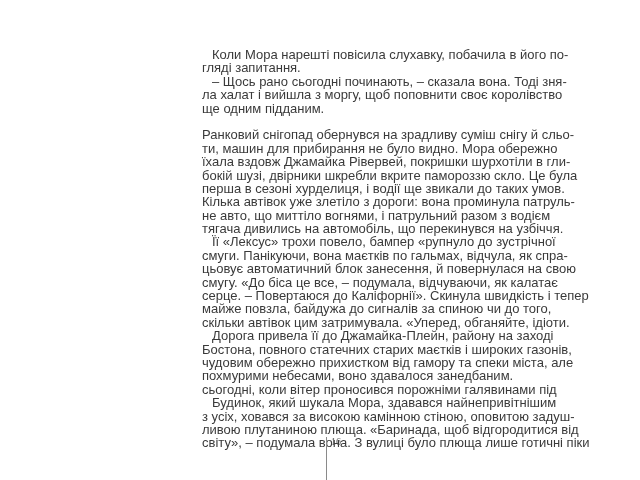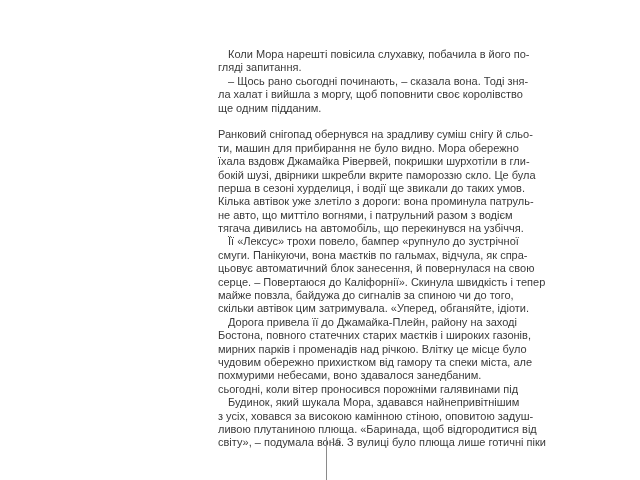--- a/index.html
+++ b/index.html
@@ -1,17 +1,17 @@
 <!DOCTYPE html>
 <html><head>
 <meta charset="utf-8">
 <style>
   html, body { margin:0; padding:0; }
   body { width:640px; height:480px; background:#ffffff; position:relative; overflow:hidden; }
-  .page { position:absolute; left:218px; top:48px; width:238px; font-family:"Liberation Sans", sans-serif; font-size:11px; line-height:13.4px; color:#3a3a3a; }
+  .page { position:absolute; left:202px; top:48px; width:238px; font-family:"Liberation Sans", sans-serif; font-size:13px; line-height:13.4px; color:#3a3a3a; }
   .line { display:block; white-space:nowrap; text-align:justify; text-align-last:justify; height:13.4px; overflow:visible; }
   .line.last { text-align-last:left; }
   .line.indent { padding-left:10px; }
   .gap { height:13.4px; }
   .page-number { position:absolute; left:328px; top:436px; width:16px; text-align:center; font-family:"Liberation Serif", serif; font-size:10px; color:#555; }
   .gutter { position:absolute; left:326px; top:437px; width:1px; height:43px; background:#8a8a8a; }
 </style>
 </head>
 <body>
 
@@ -33,28 +33,28 @@
       <span class="line">бокій шузі, двірники шкребли вкрите памороззю скло. Це була</span>
       <span class="line">перша в сезоні хурделиця, і водії ще звикали до таких умов.</span>
       <span class="line">Кілька автівок уже злетіло з дороги: вона проминула патруль-</span>
       <span class="line">не авто, що миттіло вогнями, і патрульний разом з водієм</span>
       <span class="line last">тягача дивились на автомобіль, що перекинувся на узбіччя.</span>
     </div>
     <div>
       <span class="line indent">Її «Лексус» трохи повело, бампер «рупнуло до зустрічної</span>
       <span class="line">смуги. Панікуючи, вона маєтків по гальмах, відчула, як спра-</span>
       <span class="line">цьовує автоматичний блок занесення, й повернулася на свою</span>
+      <span class="line">смугу. «До біса це все, – подумала, відчуваючи, як калатає</span>
       <span class="line">серце. – Повертаюся до Каліфорнії». Скинула швидкість і тепер</span>
       <span class="line">майже повзла, байдужа до сигналів за спиною чи до того,</span>
       <span class="line">скільки автівок цим затримувала. «Уперед, обганяйте, ідіоти.</span>
     </div>
     <div>
       <span class="line indent">Дорога привела її до Джамайка-Плейн, району на заході</span>
       <span class="line">Бостона, повного статечних старих маєтків і широких газонів,</span>
-      <span class="line">мирних парків і променадів над річкою. Влітку це місце було</span>
       <span class="line">чудовим обережно прихистком від гамору та спеки міста, але</span>
       <span class="line last">похмурими небесами, воно здавалося занедбаним.</span>
       <span class="line">сьогодні, коли вітер проносився порожніми галявинами під</span>
     </div>
     <div>
       <span class="line indent">Будинок, який шукала Мора, здавався найнепривітнішим</span>
       <span class="line">з усіх, ховався за високою камінною стіною, оповитою задуш-</span>
       <span class="line">ливою плутаниною плюща. «Баринада, щоб відгородитися від</span>
       <span class="line">світу», – подумала вона. З вулиці було плюща лише готичні піки</span>
     </div>

